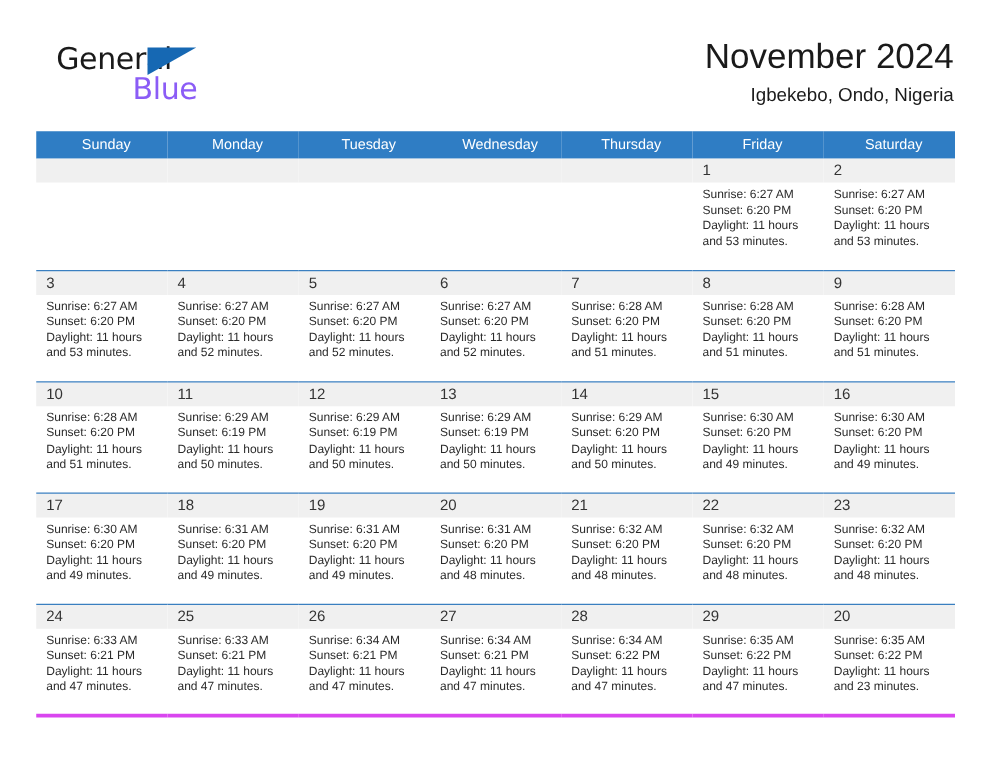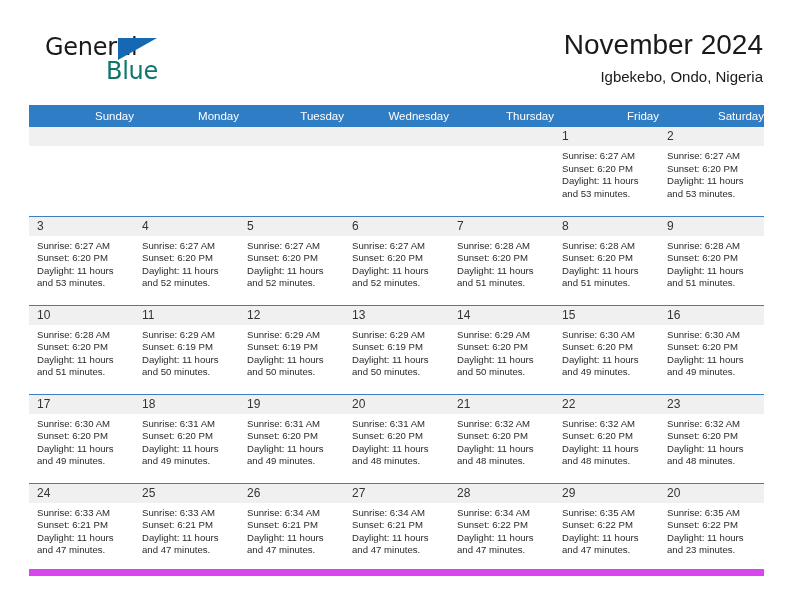--- a/index.html
+++ b/index.html
@@ -55,21 +55,21 @@
     height: 0;
     border-left: 39px solid #1668b3;
     border-bottom: 22px solid transparent;
   }
   .logo-blue {
     position: absolute;
     left: 61px;
     top: 24px;
     font-size: 24px;
     letter-spacing: -0.3px;
-    color: #0f766e;
+    color: #8b5cf6;
     font-family: "DejaVu Sans", sans-serif;
     font-weight: 400;
     line-height: 26px;
   }
   .title-block {
     position: absolute;
     right: 0;
     top: 0;
     text-align: right;
   }
@@ -98,40 +98,40 @@
     border-collapse: collapse;
     table-layout: fixed;
   }
   .calendar col { width: 105px; }
 
   .dow-row th {
     background: #2f7dc4;
     color: #ffffff;
     font-size: 11.5px;
     font-weight: 400;
-    text-align: right;
+    text-align: center;
     padding: 5px 0 5px 7px;
     height: 19px;
     box-sizing: border-box;
     border: none;
   }
 
   .week-row td {
     vertical-align: top;
     padding: 0;
     height: 89px;
     box-sizing: border-box;
     border-top: 1px solid #3a7fc0;
     background: #ffffff;
   }
   .week-row.first-week td {
     border-top: none;
   }
   .calendar tbody tr:last-child td {
-    border-bottom: 7px solid #d946ef;
+    border-bottom: 3px solid #d946ef;
   }
 
   .daynum {
     display: block;
     background: #f0f0f0;
     font-size: 12px;
     color: #333333;
     padding: 3px 0 3px 8px;
     height: 19px;
     box-sizing: border-box;

